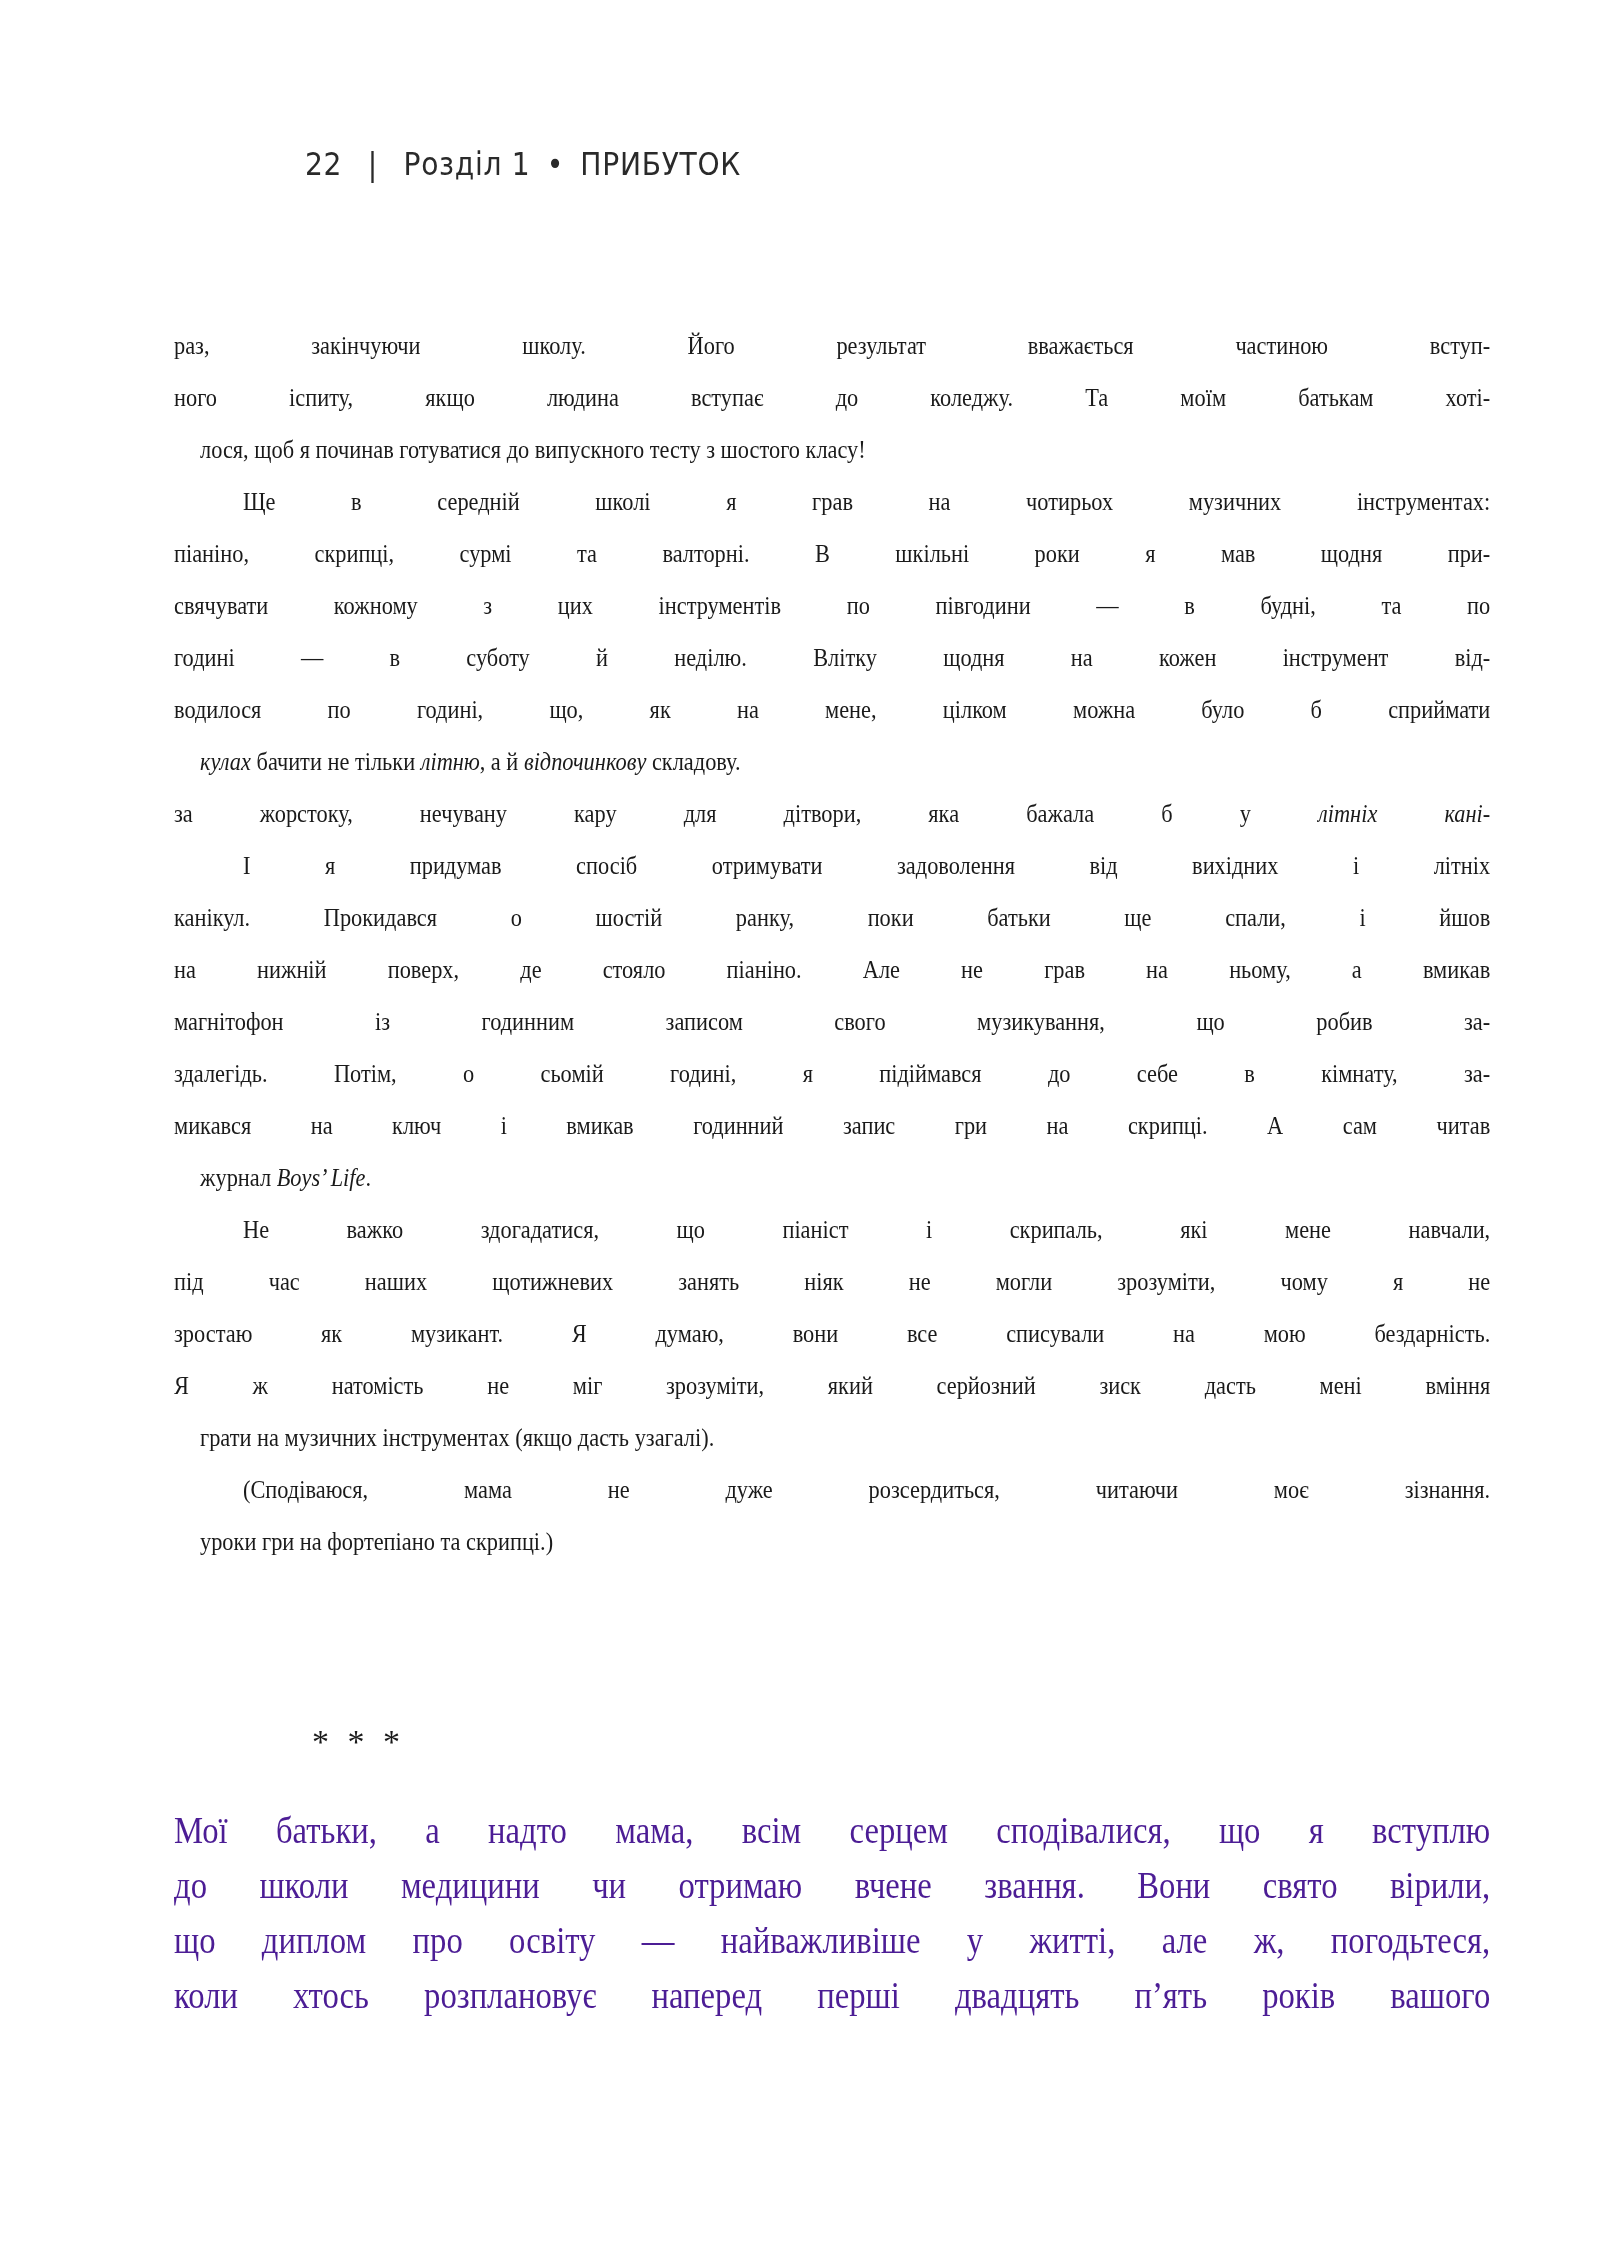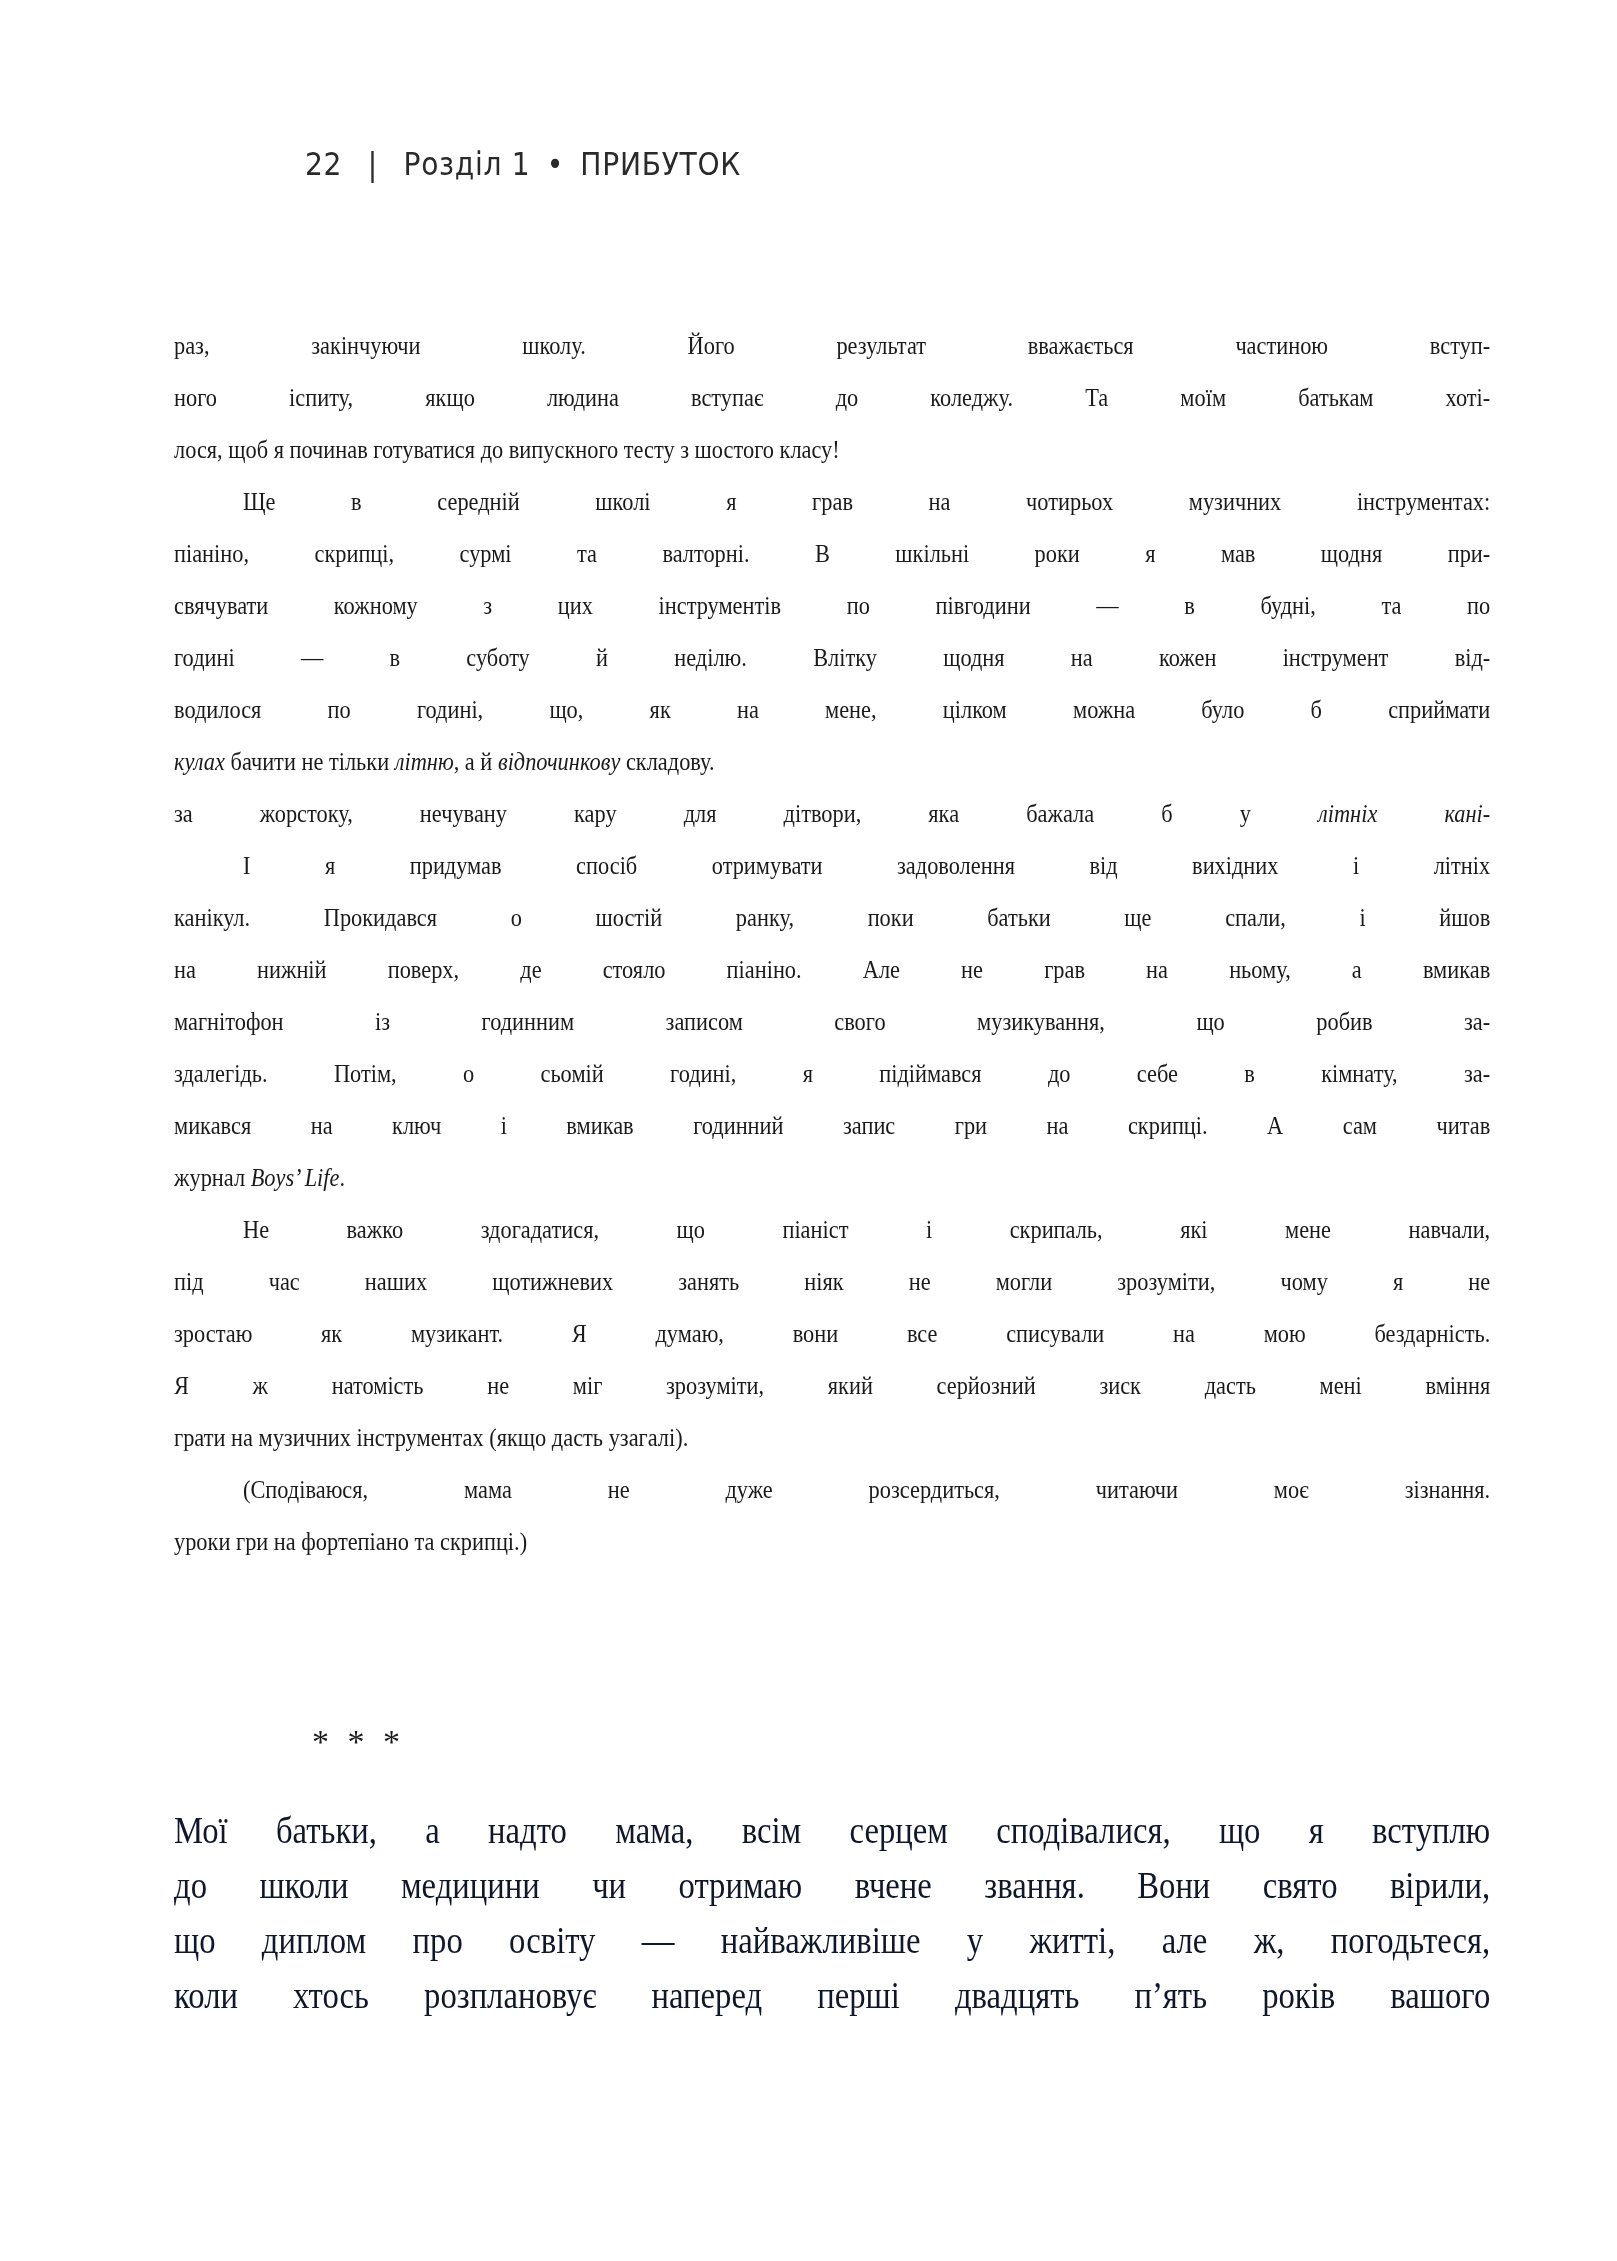--- a/index.html
+++ b/index.html
@@ -13,27 +13,27 @@
   }
   .running-head span { display:inline-block; }
   .rh-sep { margin:0 29px; }
   .rh-dot { margin:0 18.5px; }
   .body-text {
     position:absolute; left:174px; top:320px; width:1316px;
     font-family:"Liberation Serif", serif; font-size:26px; line-height:52px;
     color:#1a1a1a;
   }
   .line { display:block; white-space:nowrap; text-align:justify; text-align-last:justify; height:52px; }
-  .line.last { text-align-last:left; }
+  .line.last { text-align-last:left;margin-left:26px; }
   .line.indent { padding-left:69px; }
   .line .inner { display:inline-block; transform:scaleX(0.86); transform-origin:left center; width:116.3%; text-align:justify; text-align-last:justify; }
   .line.last .inner { text-align-last:left; }
   em { font-style:italic; }
   .stars { position:absolute; left:312px; top:1723px; font-family:"Liberation Serif", serif; font-size:34px; color:#1a1a1a; letter-spacing:5px; }
-  .body-text2 { position:absolute; left:174px; top:1803px; width:1316px; font-family:"Liberation Serif", serif; font-size:38px; line-height:55px; color:#0f172a; }
+  .body-text2 { position:absolute; left:174px; top:1803px; width:1316px; font-family:"Liberation Serif", serif; font-size:38px; line-height:55px; color:#4c1d95; }
   .body-text2 .line { height:55px; }
 </style>
 </head>
 <body>
 
 <div class="page">
 
   <div class="running-head">
     <span>22</span><span class="rh-sep">|</span><span>Розділ 1</span><span class="rh-dot">•</span><span>ПРИБУТОК</span>
   </div>

